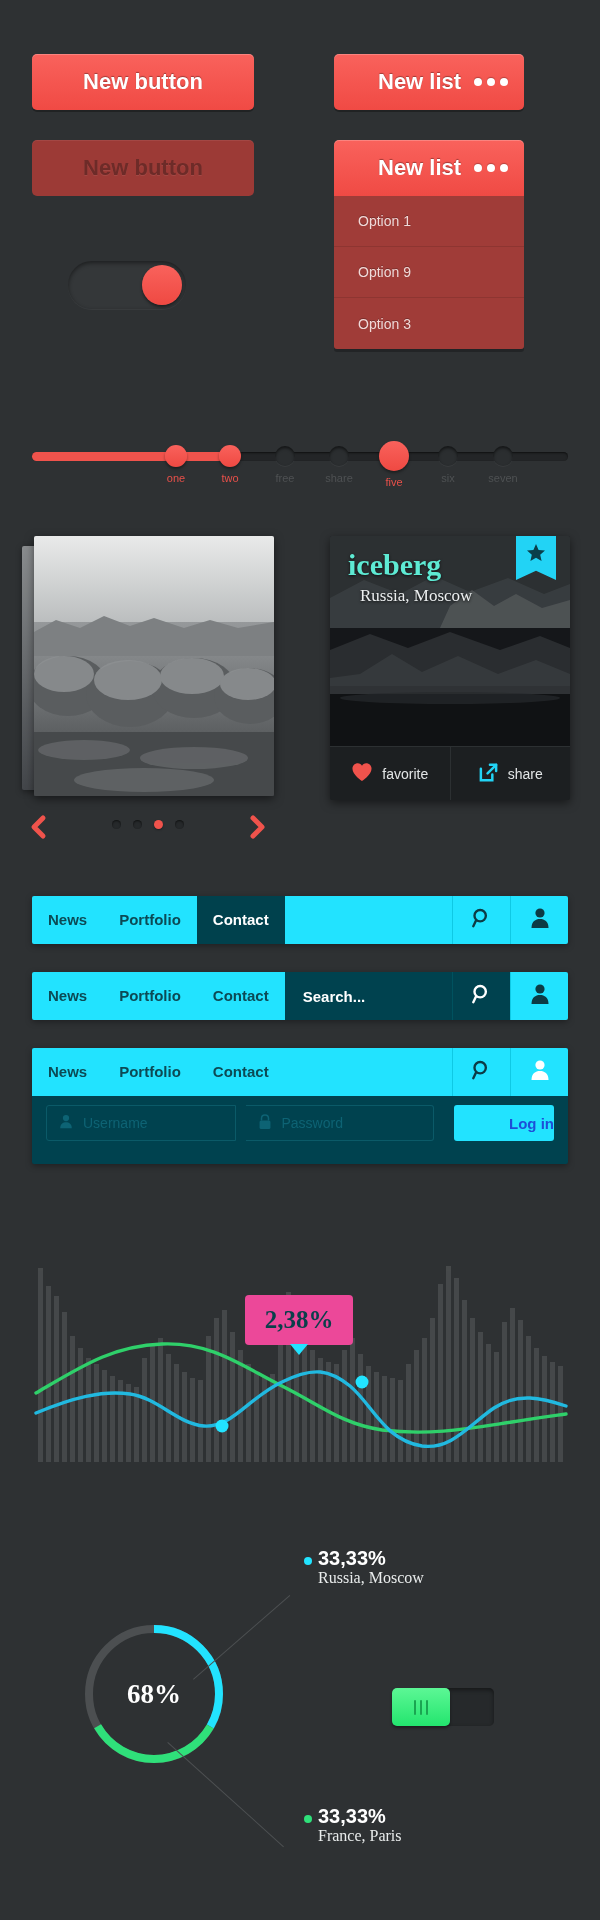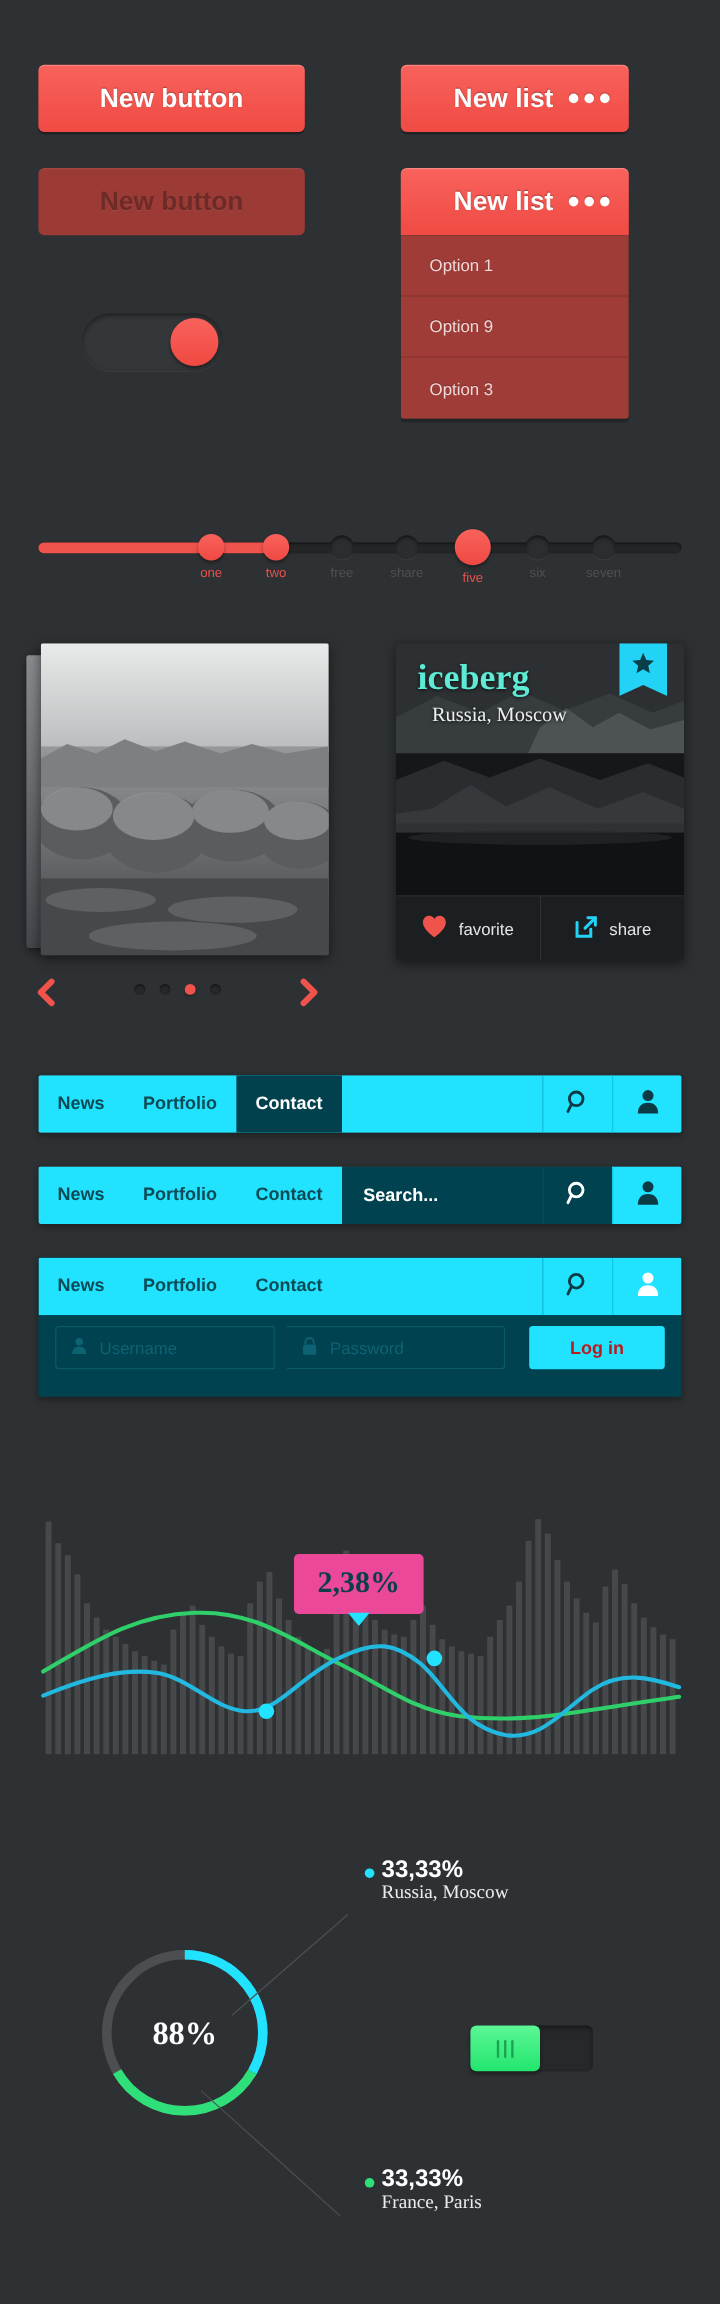--- a/index.html
+++ b/index.html
@@ -154,23 +154,23 @@
   #nav3-box { position: absolute; left: 32px; top: 1048px; width: 536px; height: 116px;
               background: #00424f; border-radius: 2px; overflow: hidden;
               box-shadow: 0 2px 6px rgba(0,0,0,.35); }
   #nav3 { position: static; left: auto; top: auto; width: 536px; box-shadow: none; border-radius: 0; }
   .login-row { display: flex; align-items: center; gap: 20px; padding: 9px 14px; }
   .in-field { flex: 1; height: 36px; border: 1px solid #0b5a68; border-radius: 3px;
               display: flex; align-items: center; gap: 10px; padding: 0 12px;
               color: #0d6374; font-size: 14px; cursor: text; background: transparent; }
   .in-field.pw { border-left: none; border-radius: 0 3px 3px 0; }
   .in-field.user { border-radius: 3px 0 0 3px; }
-  .login-btn { width: 113px; height: 36px; background: #22e3ff; border: none; border-radius: 3px;
-               color: #b91c1c; font-size: 15px; font-weight: bold; cursor: pointer;
-               font-family: "Liberation Sans", sans-serif; }
+  .login-btn { width: 100px; height: 36px; background: #22e3ff; border: none; border-radius: 3px;
+               color: #1d4ed8; font-size: 15px; font-weight: bold; cursor: pointer;
+               font-family: "Liberation Sans", sans-serif; text-align: right; }
 
   
   .chart { position: absolute; left: 32px; top: 1246px; width: 536px; height: 216px; }
   .chart svg { display: block; }
   .tooltip { position: absolute; left: 245px; top: 1295px; width: 108px; height: 50px;
              background: #ec4899; border-radius: 4px; display: flex; align-items: center;
              justify-content: center; color: #0a3f4a; font-family: "Liberation Serif", serif;
              font-size: 25px; font-weight: bold; }
   .tooltip:after { content: ""; position: absolute; left: 50%; bottom: -10px;
                    transform: translateX(-50%); border-left: 9px solid transparent;
@@ -538,21 +538,21 @@
   <div class="tooltip">
     <span>2,38%</span>
   </div>
 
   <div class="donut">
     <svg width="152" height="152" viewBox="0 0 152 152" aria-hidden="true">
       <circle cx="76" cy="76" r="65" fill="none" stroke="#4c4f51" stroke-width="8"></circle>
       <circle cx="76" cy="76" r="65" fill="none" stroke="#22e3ff" stroke-width="8" stroke-dasharray="136 272" stroke-dashoffset="0" transform="rotate(-90 76 76)"></circle>
       <circle cx="76" cy="76" r="65" fill="none" stroke="#2fe07a" stroke-width="8" stroke-dasharray="136 272" stroke-dashoffset="-136" transform="rotate(-90 76 76)"></circle>
     </svg>
-    <div class="donut-center">88%</div>
+    <div class="donut-center">68%</div>
   </div>
 
   <div class="leader" style="left:193px; top:1679px; width:128px; transform: rotate(-41deg);"></div>
   <div class="leader" style="left:168px; top:1742px; width:156px; transform: rotate(42deg);"></div>
 
   <div class="legend" id="legend-1">
     <span class="dot" style="background:#22e3ff"></span>
     <div class="val">33,33%</div>
     <div class="place">Russia, Moscow</div>
   </div>

